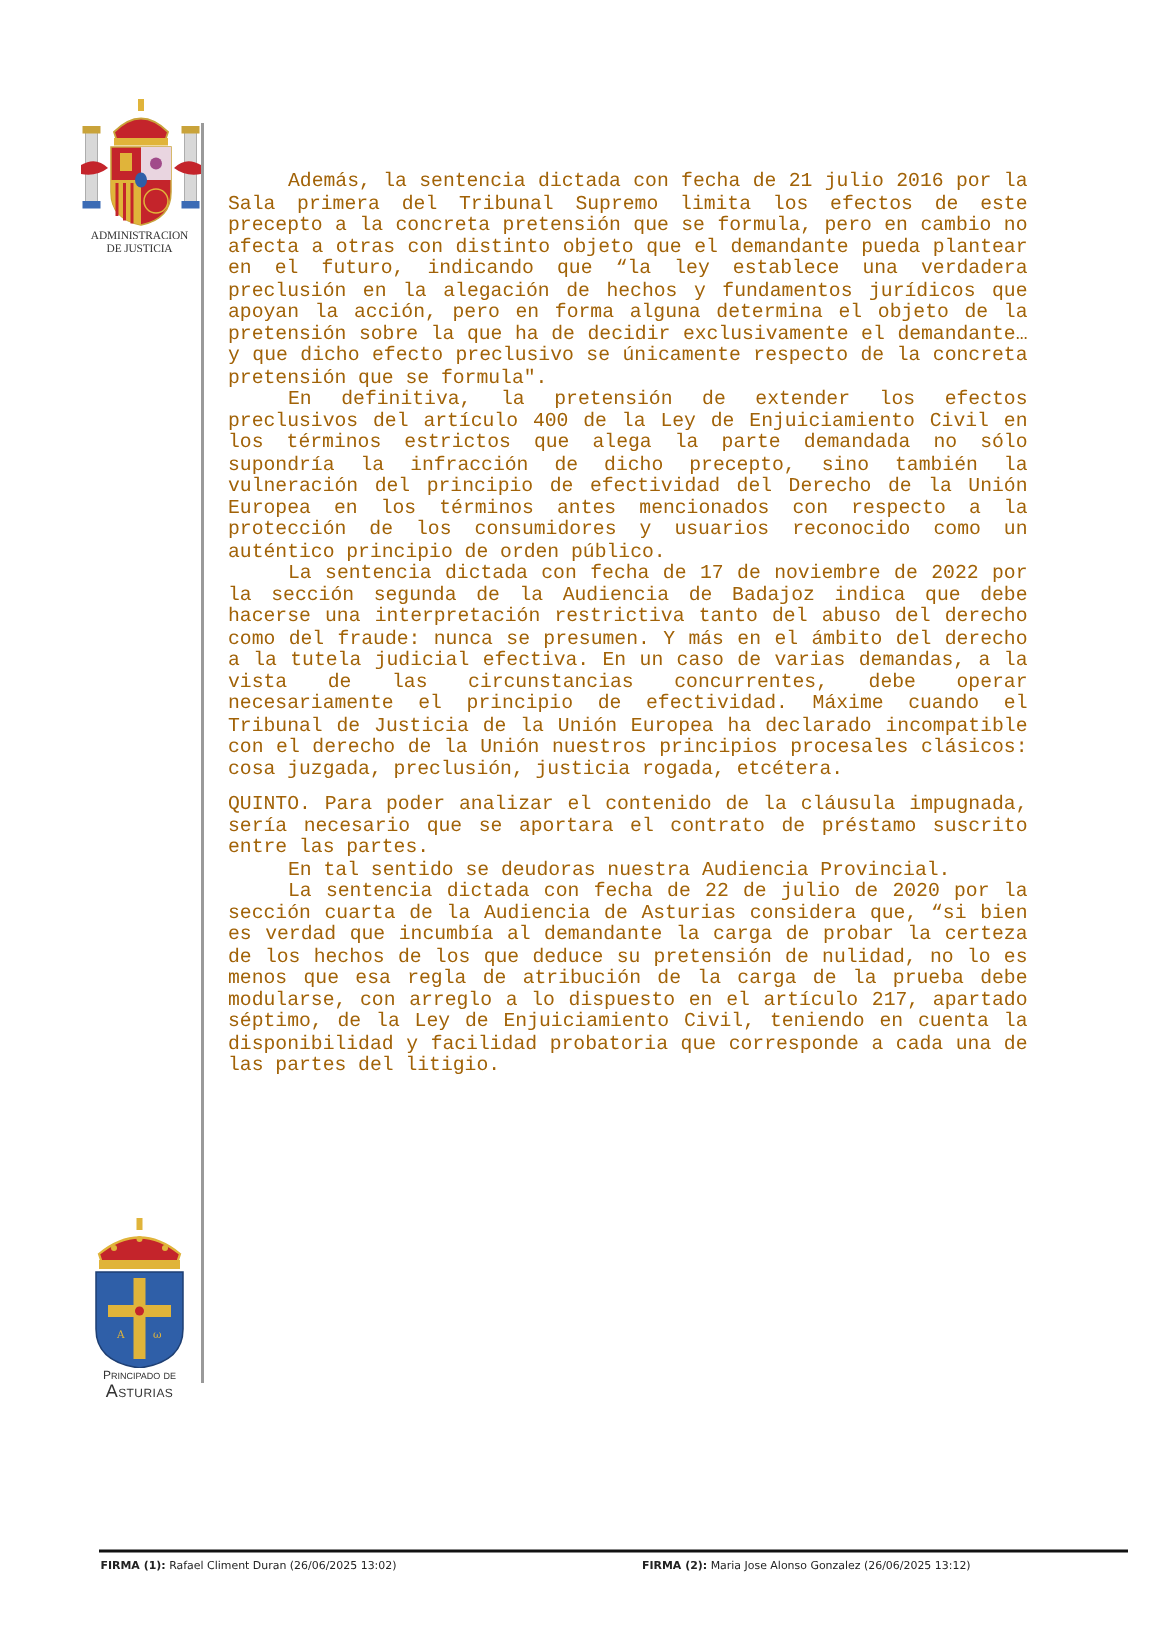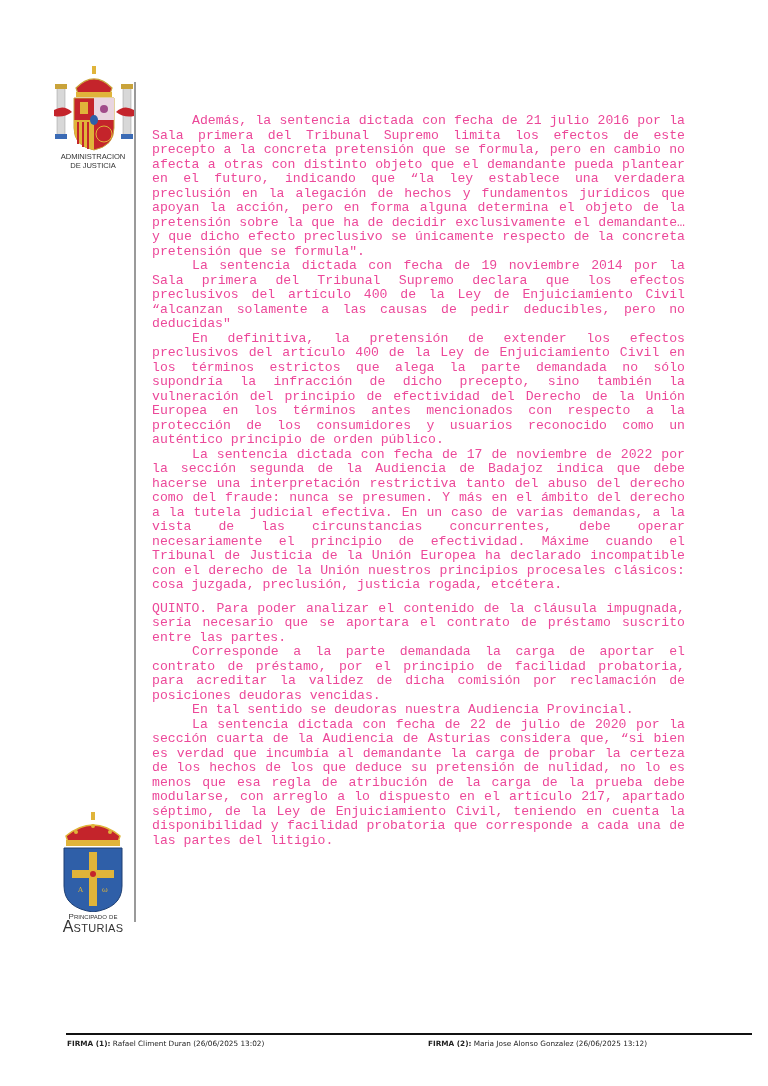--- a/index.html
+++ b/index.html
@@ -26,56 +26,56 @@
       position: absolute;
       left: 52px; top: 66px;
       width: 84px; height: 108px;
     }
     .emblem-top svg { display: block; }
     .emblem-caption {
       position: absolute;
       left: 50px;
       width: 86px;
       text-align: center;
-      font-family: Liberation Sans, sans-serif;
+      font-family: Liberation Serif, serif;
       color: #333;
       line-height: 9px;
       font-size: 8px;
     }
     .emblem-top-caption {
       top: 152px;
       font-size: 7.6px;
       letter-spacing: -0.1px;
     }
     .emblem-bottom {
       position: absolute;
       left: 58px; top: 812px;
       width: 70px; height: 100px;
     }
     .emblem-bottom-caption {
       top: 912px;
       font-family: "Liberation Sans", sans-serif;
       font-size: 7px;
       line-height: 10px;
     }
-    .emblem-bottom-caption .big { font-size: 16px; letter-spacing: 0.3px; }
+    .emblem-bottom-caption .big { font-size: 12px; letter-spacing: 0.3px; }
     .vline {
       position: absolute;
       left: 134px; top: 82px;
       width: 2px; height: 840px;
       background: #9a9a9a;
     }
     
     .content {
       position: absolute;
       left: 152px; top: 114px;
       width: 533px;
       font-size: 13.15px;
       line-height: 14.5px;
-      color: #ec4899;
+      color: #a16207;
     }
     .content p {
       margin: 0;
       text-align: justify;
       text-align-last: left;
     }
     .content p.indent { text-indent: 40px; }
     .content p.gap-before { margin-top: 9px; }
     
     .footer-rule {
@@ -157,25 +157,23 @@
       <text x="44" y="80" font-size="7" fill="#e0b43a" font-family="DejaVu Serif, serif">ω</text>
     </svg>
   </div>
   <div class="emblem-caption emblem-bottom-caption">
     <div style="font-variant: small-caps; font-size: 8px;">Principado de</div>
     <div class="big" style="font-variant: small-caps;">Asturias</div>
   </div>
 
   <div class="content">
     <p class="indent">Además, la sentencia dictada con fecha de 21 julio 2016 por la Sala primera del Tribunal Supremo limita los efectos de este precepto a la concreta pretensión que se formula, pero en cambio no afecta a otras con distinto objeto que el demandante pueda plantear en el futuro,  indicando que “la ley establece una verdadera preclusión en la alegación de hechos y fundamentos jurídicos que apoyan la acción, pero en forma alguna determina el objeto de la pretensión sobre la que ha de decidir exclusivamente el demandante… y que dicho efecto preclusivo se únicamente respecto de la concreta pretensión que se formula".</p>
-    <p class="indent">La sentencia dictada con fecha de 19 noviembre 2014 por la Sala primera del Tribunal Supremo declara que los efectos preclusivos del artículo 400 de la Ley de Enjuiciamiento Civil “alcanzan solamente a las causas de pedir deducibles, pero no deducidas"</p>
     <p class="indent">En definitiva, la pretensión de extender los efectos preclusivos del artículo 400 de la Ley de Enjuiciamiento Civil en los términos estrictos que alega la parte demandada no sólo supondría la infracción de dicho precepto, sino también la vulneración del principio de efectividad del Derecho de la Unión Europea en los términos antes mencionados con respecto a la protección de los consumidores y usuarios reconocido como un auténtico principio de orden público.</p>
     <p class="indent">La sentencia dictada con fecha de 17 de noviembre de 2022 por la sección segunda de la Audiencia de Badajoz indica que debe hacerse una interpretación restrictiva tanto del abuso del derecho como del fraude: nunca se presumen. Y más en el ámbito del derecho a la tutela judicial efectiva. En un caso de varias demandas, a la vista de las circunstancias concurrentes, debe operar necesariamente el principio de efectividad. Máxime cuando el Tribunal de Justicia de la Unión Europea ha declarado incompatible con el derecho de la Unión nuestros principios procesales clásicos: cosa  juzgada, preclusión, justicia rogada, etcétera.</p>
     <p class="gap-before">QUINTO. Para poder analizar el contenido de la cláusula impugnada, sería necesario que se aportara el contrato de préstamo suscrito entre las partes.</p>
-    <p class="indent">Corresponde a la parte demandada la carga de aportar el contrato de préstamo, por el principio de facilidad probatoria, para acreditar la validez de dicha comisión por reclamación de posiciones deudoras vencidas.</p>
     <p class="indent">En tal sentido se deudoras nuestra Audiencia Provincial.</p>
     <p class="indent">La sentencia dictada con fecha de 22 de julio de 2020 por la sección cuarta de la Audiencia de Asturias considera que, “si bien es verdad que incumbía al demandante la carga de probar la certeza de los hechos de los que deduce su pretensión de nulidad, no lo es menos que esa regla de atribución de la carga de la prueba debe modularse, con arreglo a lo dispuesto en el artículo 217, apartado séptimo, de la Ley de Enjuiciamiento Civil, teniendo en cuenta la disponibilidad y facilidad probatoria que corresponde a cada una de las partes del litigio.</p>
   </div>
 
   <div class="footer-rule"></div>
   <div class="footer sig1">
     <span class="lbl">FIRMA (1):</span>
     <span>Rafael Climent Duran (26/06/2025 13:02)</span>
   </div>
   <div class="footer sig2">

